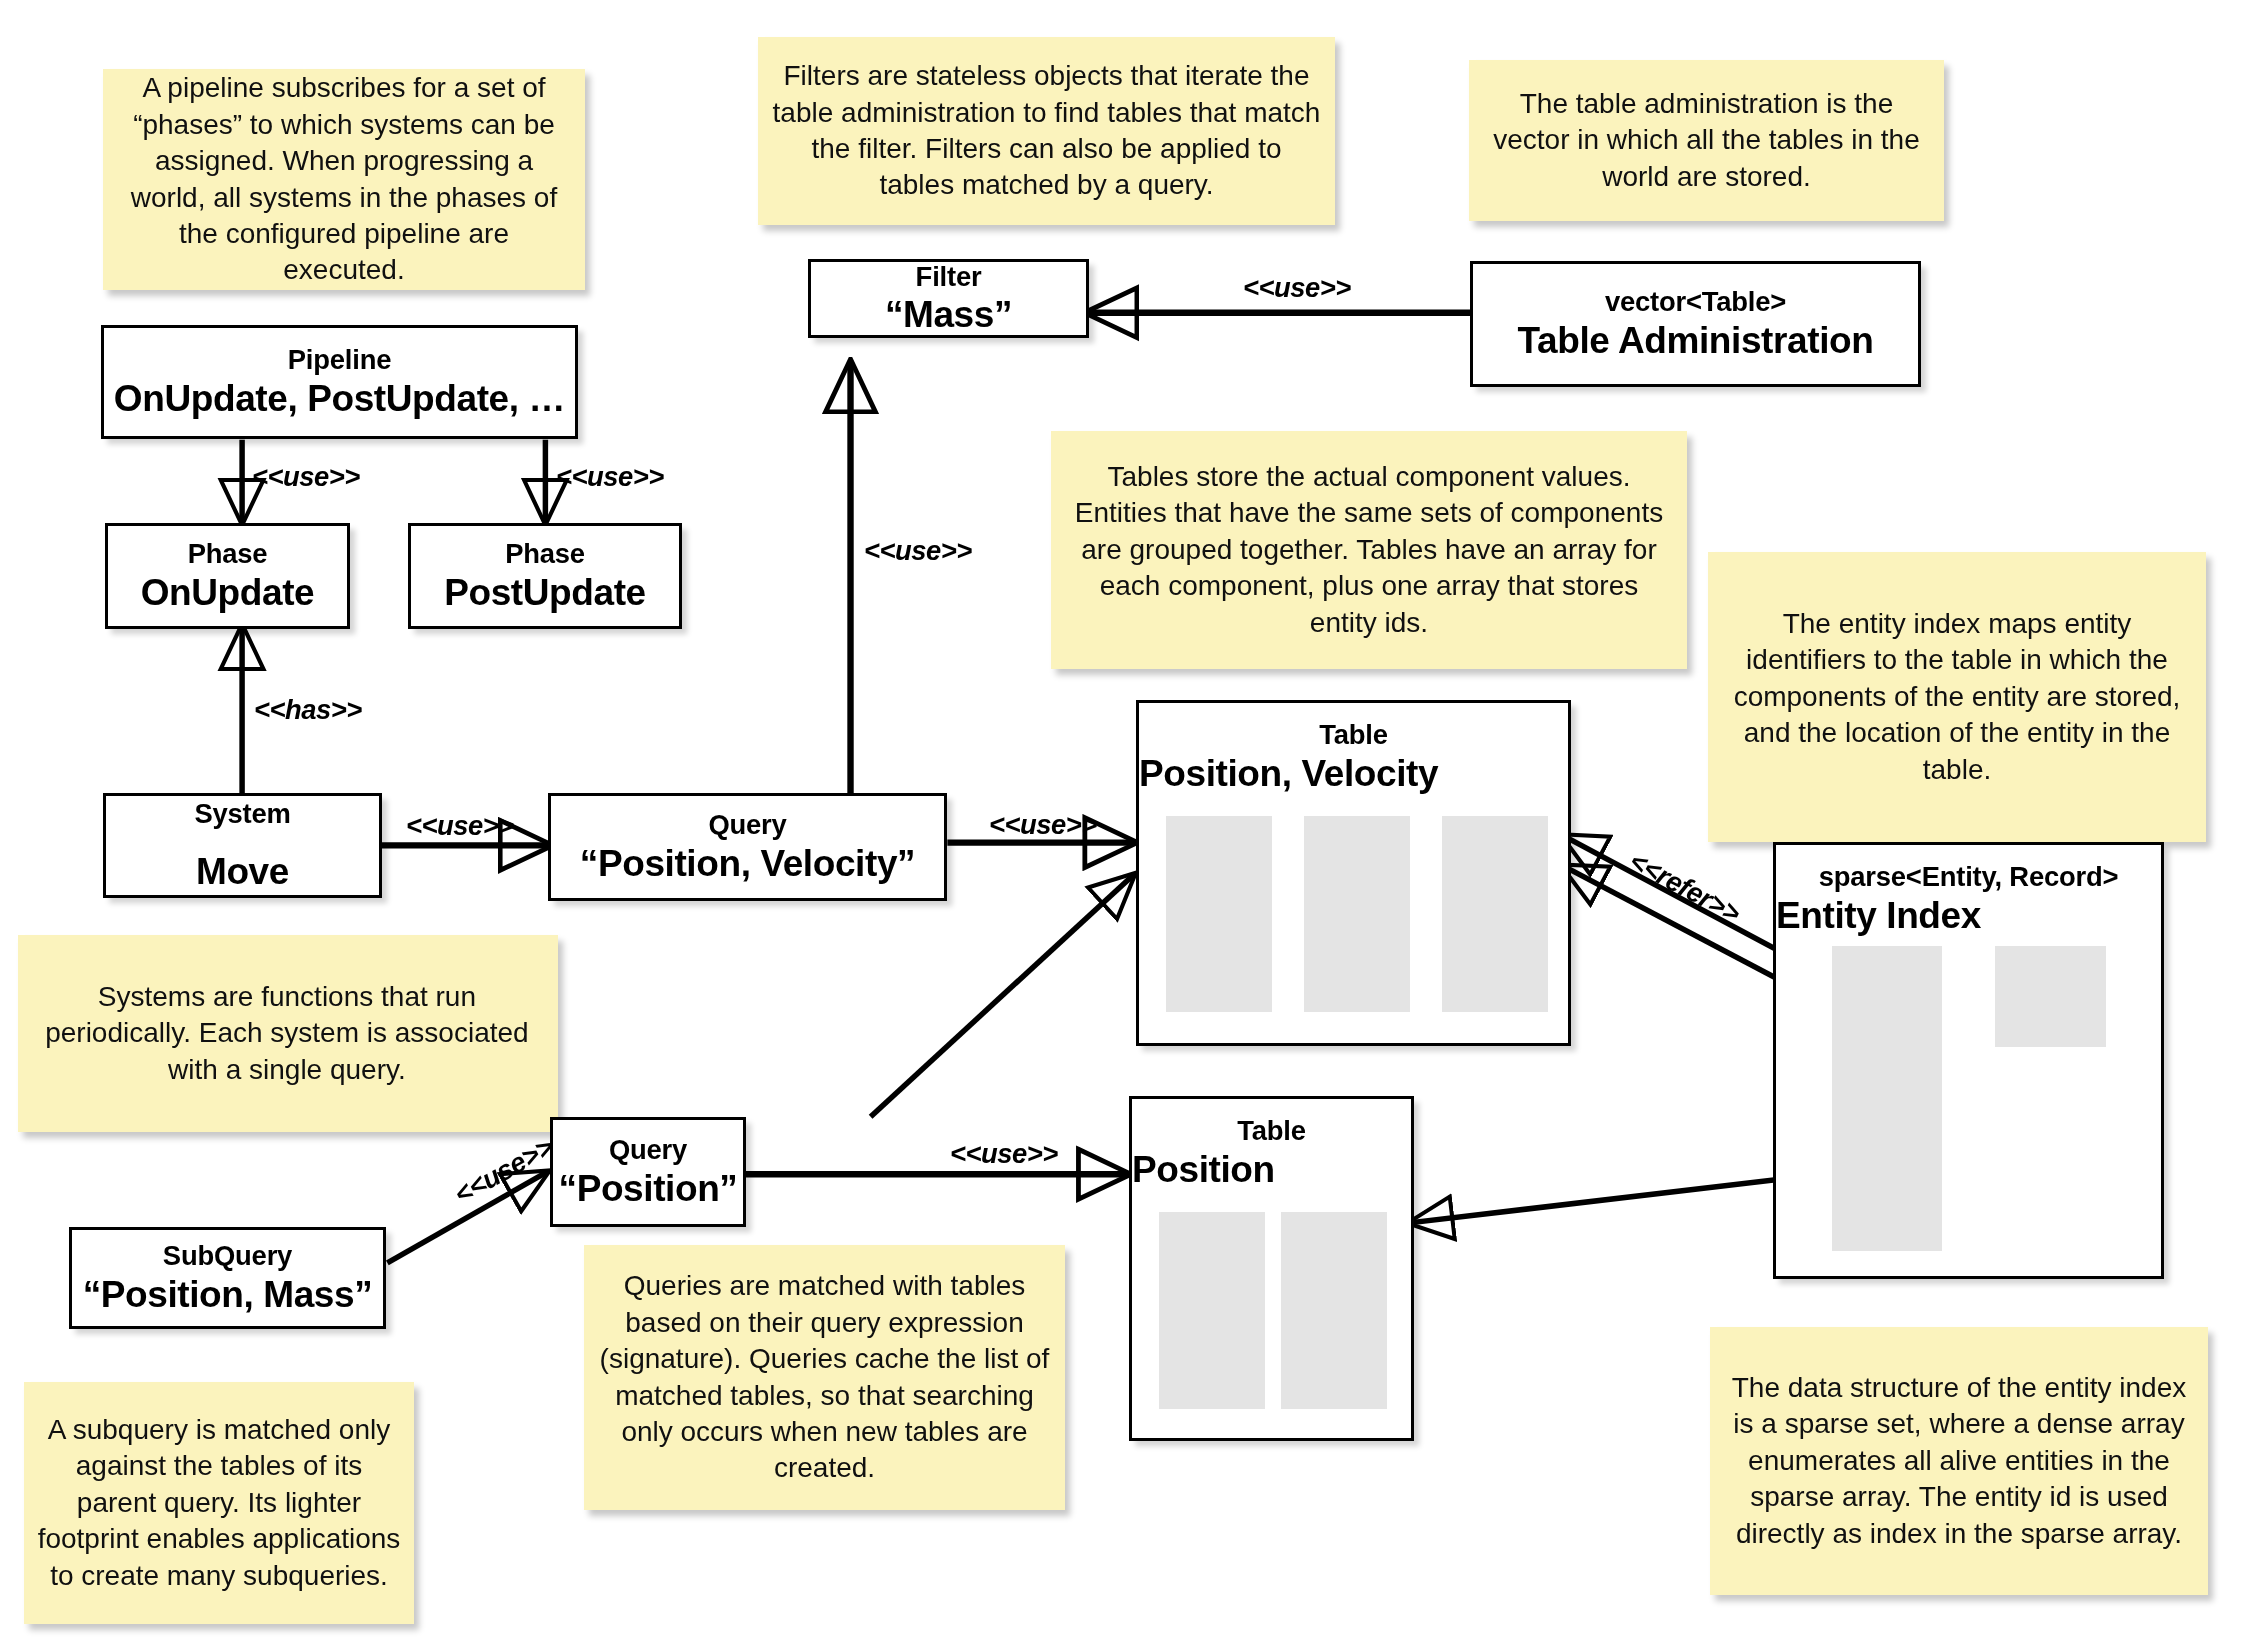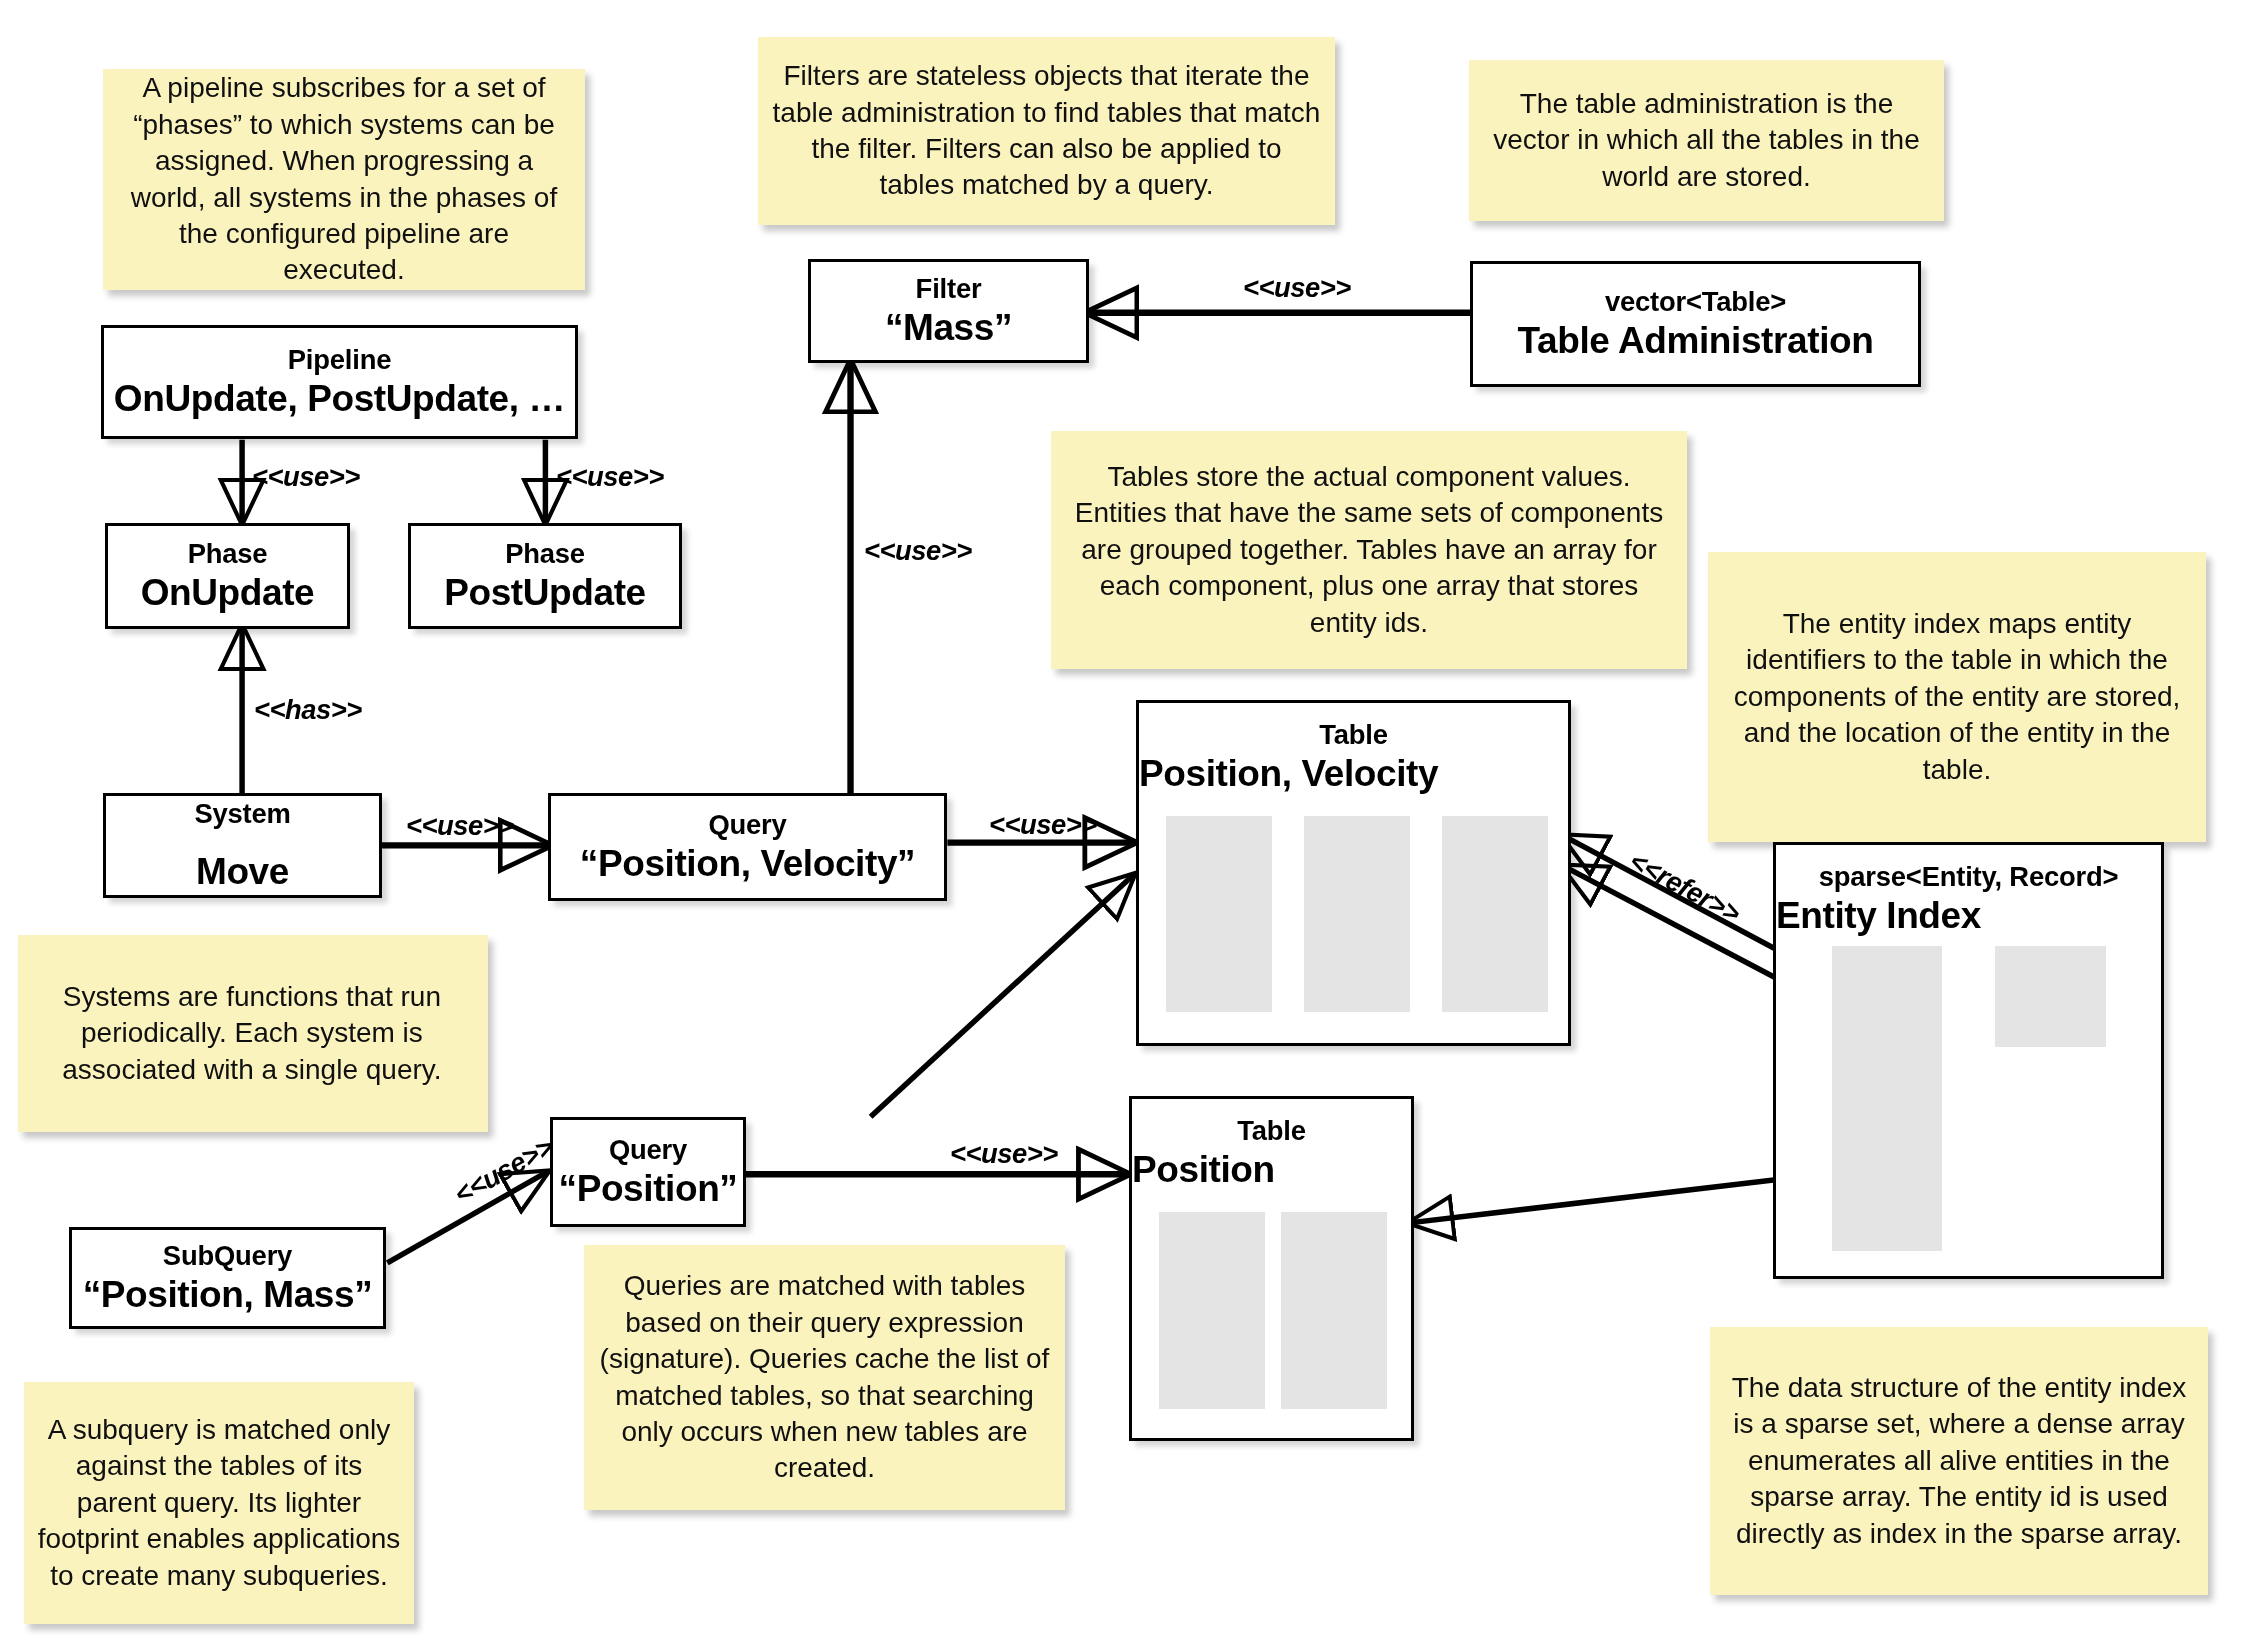--- a/index.html
+++ b/index.html
@@ -128,37 +128,37 @@
   </div>
 
   <div class="note" style="left:1051px;top:431px;width:636px;height:238px;">
     <span>Tables store the actual component values. Entities that have the same sets of components are grouped together. Tables have an array for each component, plus one array that stores entity ids.</span>
   </div>
 
   <div class="note" style="left:1708px;top:552px;width:498px;height:290px;">
     <span>The entity index maps entity identifiers to the table in which the components of the entity are stored, and the location of the entity in the table.</span>
   </div>
 
-  <div class="note" style="left:18.3px;top:935px;width:470px;height:197px;padding-left:10px;">
+  <div class="note" style="left:18.3px;top:935px;width:540px;height:197px;padding-left:10px;">
     <span>Systems are functions that run periodically. Each system is associated with a single query.</span>
   </div>
 
   <div class="note" style="left:584px;top:1245px;width:481px;height:265px;">
     <span>Queries are matched with tables based on their query expression (signature). Queries cache the list of matched tables, so that searching only occurs when new tables are created.</span>
   </div>
 
   <div class="note" style="left:24px;top:1382px;width:390px;height:242px;">
     <span>A subquery is matched only against the tables of its parent query. Its lighter footprint enables applications to create many subqueries.</span>
   </div>
 
   <div class="note" style="left:1710px;top:1327px;width:498px;height:268px;">
     <span>The data structure of the entity index is a sparse set, where a dense array enumerates all alive entities in the sparse array. The entity id is used directly as index in the sparse array.</span>
   </div>
 
-  <div class="box klass" style="left:808px;top:259px;width:281px;height:104px;">
+  <div class="box klass" style="left:808px;top:259px;width:281px;height:79px;">
     <span class="t1">Filter</span>
     <span class="t2">“Mass”</span>
   </div>
 
   <div class="box klass" style="left:1470px;top:261px;width:451px;height:126px;">
     <span class="t1">vector&lt;Table&gt;</span>
     <span class="t2">Table Administration</span>
   </div>
 
   <div class="box klass" style="left:101px;top:325px;width:477px;height:114px;">

